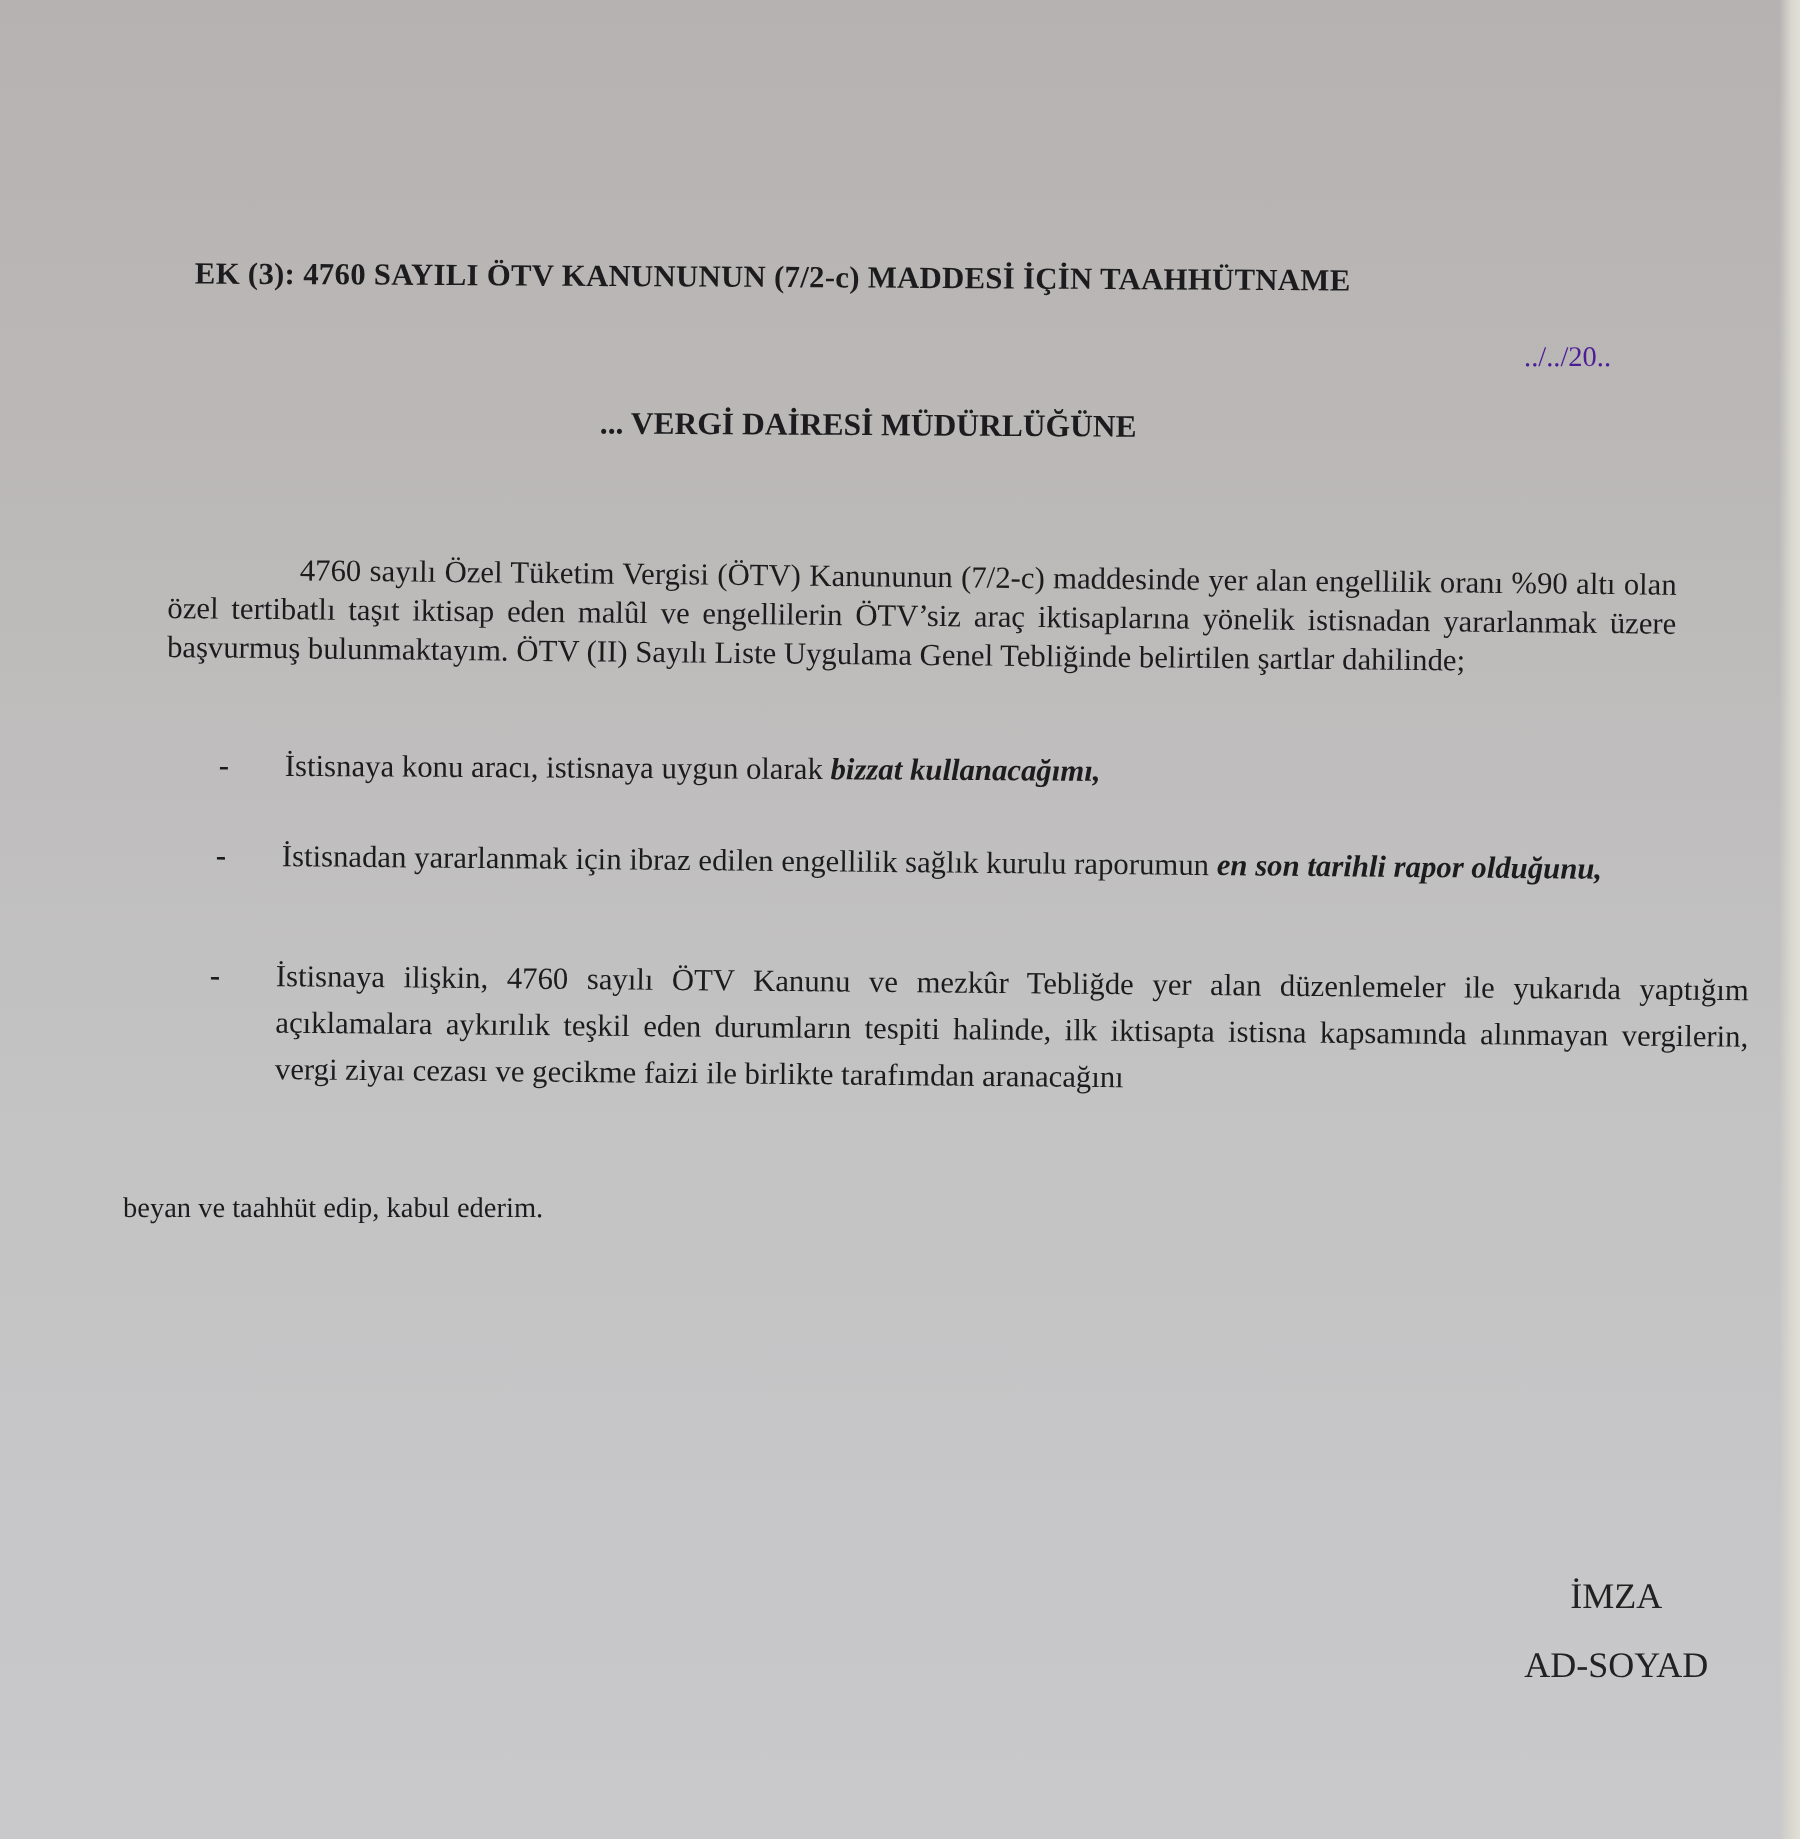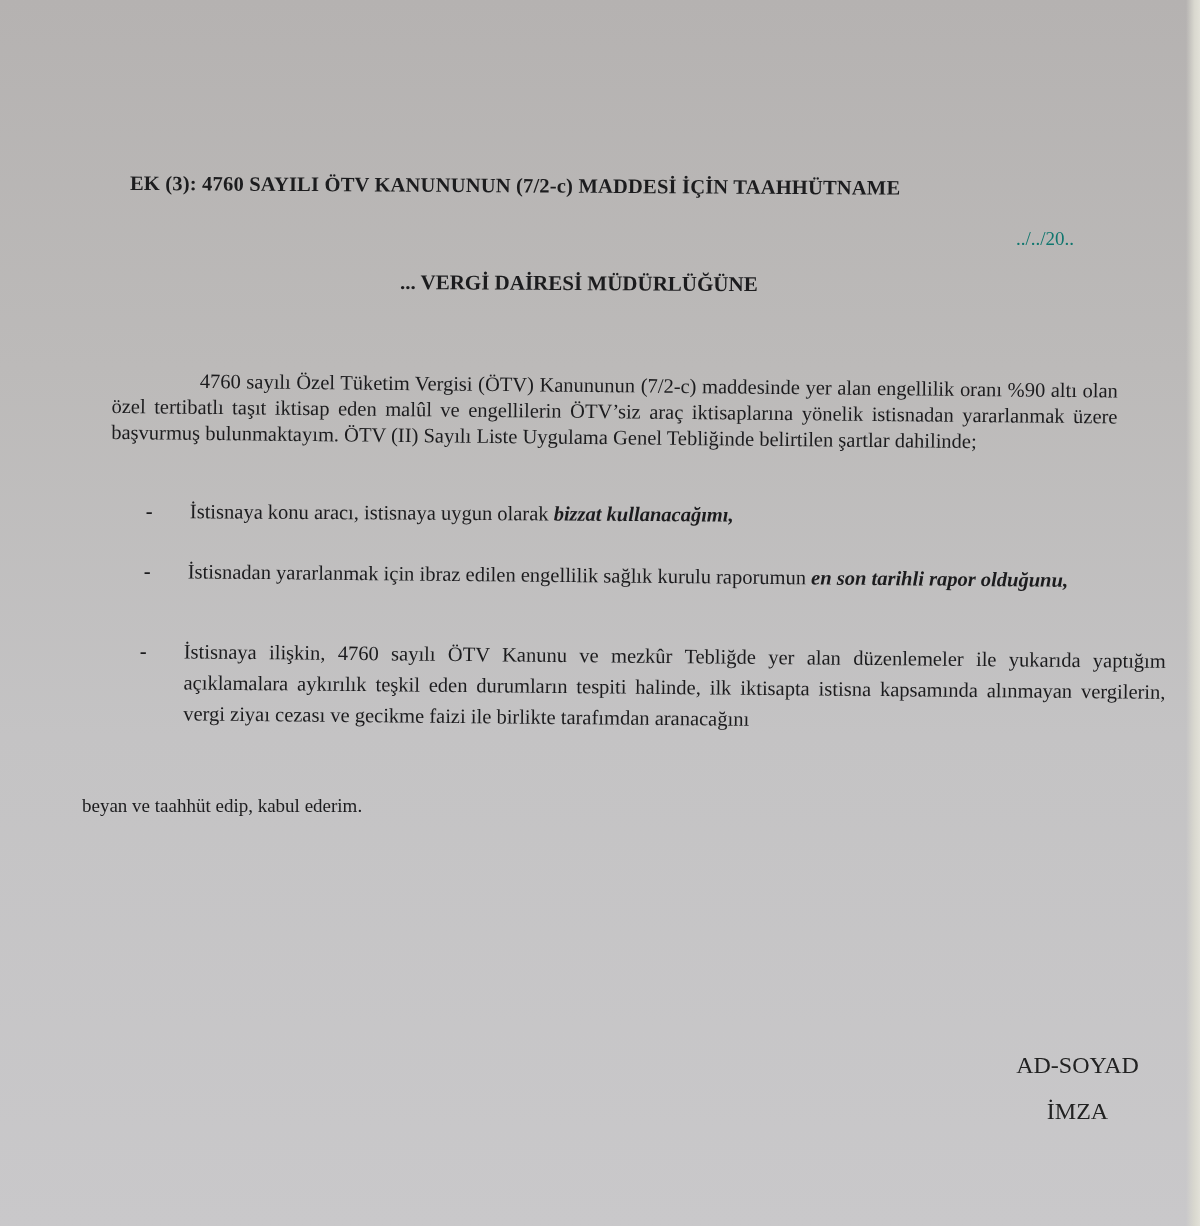--- a/index.html
+++ b/index.html
@@ -12,21 +12,21 @@
   }
   .page { position: absolute; left: 0; top: 0; width: 1200px; height: 1226px; }
   .edge { position: absolute; top: 0; right: 0; width: 14px; height: 1226px;
           background: linear-gradient(90deg, rgba(210,210,200,0) 0%, #d9d8cf 60%, #e2e1d8 100%); }
   .title {
     position: absolute; left: 130px; top: 172px; width: 940px;
     font-weight: bold; font-size: 20.5px; letter-spacing: 0.2px; white-space: nowrap;
     transform: rotate(0.35deg); transform-origin: left top;
   }
   .date {
-    position: absolute; left: 1016px; top: 228px; font-size: 19px; color: #0f766e;
+    position: absolute; left: 1016px; top: 228px; font-size: 19px; color: #4c1d95;
   }
   .addressee {
     position: absolute; left: 400px; top: 270px; font-weight: bold; font-size: 21px;
     white-space: nowrap; transform: rotate(0.35deg); transform-origin: left top;
   }
   .para {
     position: absolute; left: 112px; top: 367px; width: 1006px;
     font-size: 20.5px; line-height: 26px; text-align: justify;
     transform: rotate(0.6deg); transform-origin: left top;
   }
@@ -74,16 +74,16 @@
   </div>
 
   <div class="bullet b3">
     <span class="dash">-</span>
     <span class="btext"><span>İstisnaya ilişkin, 4760 sayılı ÖTV Kanunu ve mezkûr Tebliğde yer alan düzenlemeler ile yukarıda yaptığım açıklamalara aykırılık teşkil eden durumların tespiti halinde, ilk iktisapta istisna kapsamında alınmayan vergilerin, vergi ziyaı cezası ve gecikme faizi ile birlikte tarafımdan aranacağını</span><span class="emph"></span></span>
   </div>
 
   <div class="closing">beyan ve taahhüt edip, kabul ederim.</div>
 
   <div class="sign">
+    <div>İMZA</div>
     <div>AD-SOYAD</div>
-    <div>İMZA</div>
   </div>
 </div>
 
 </body></html>

